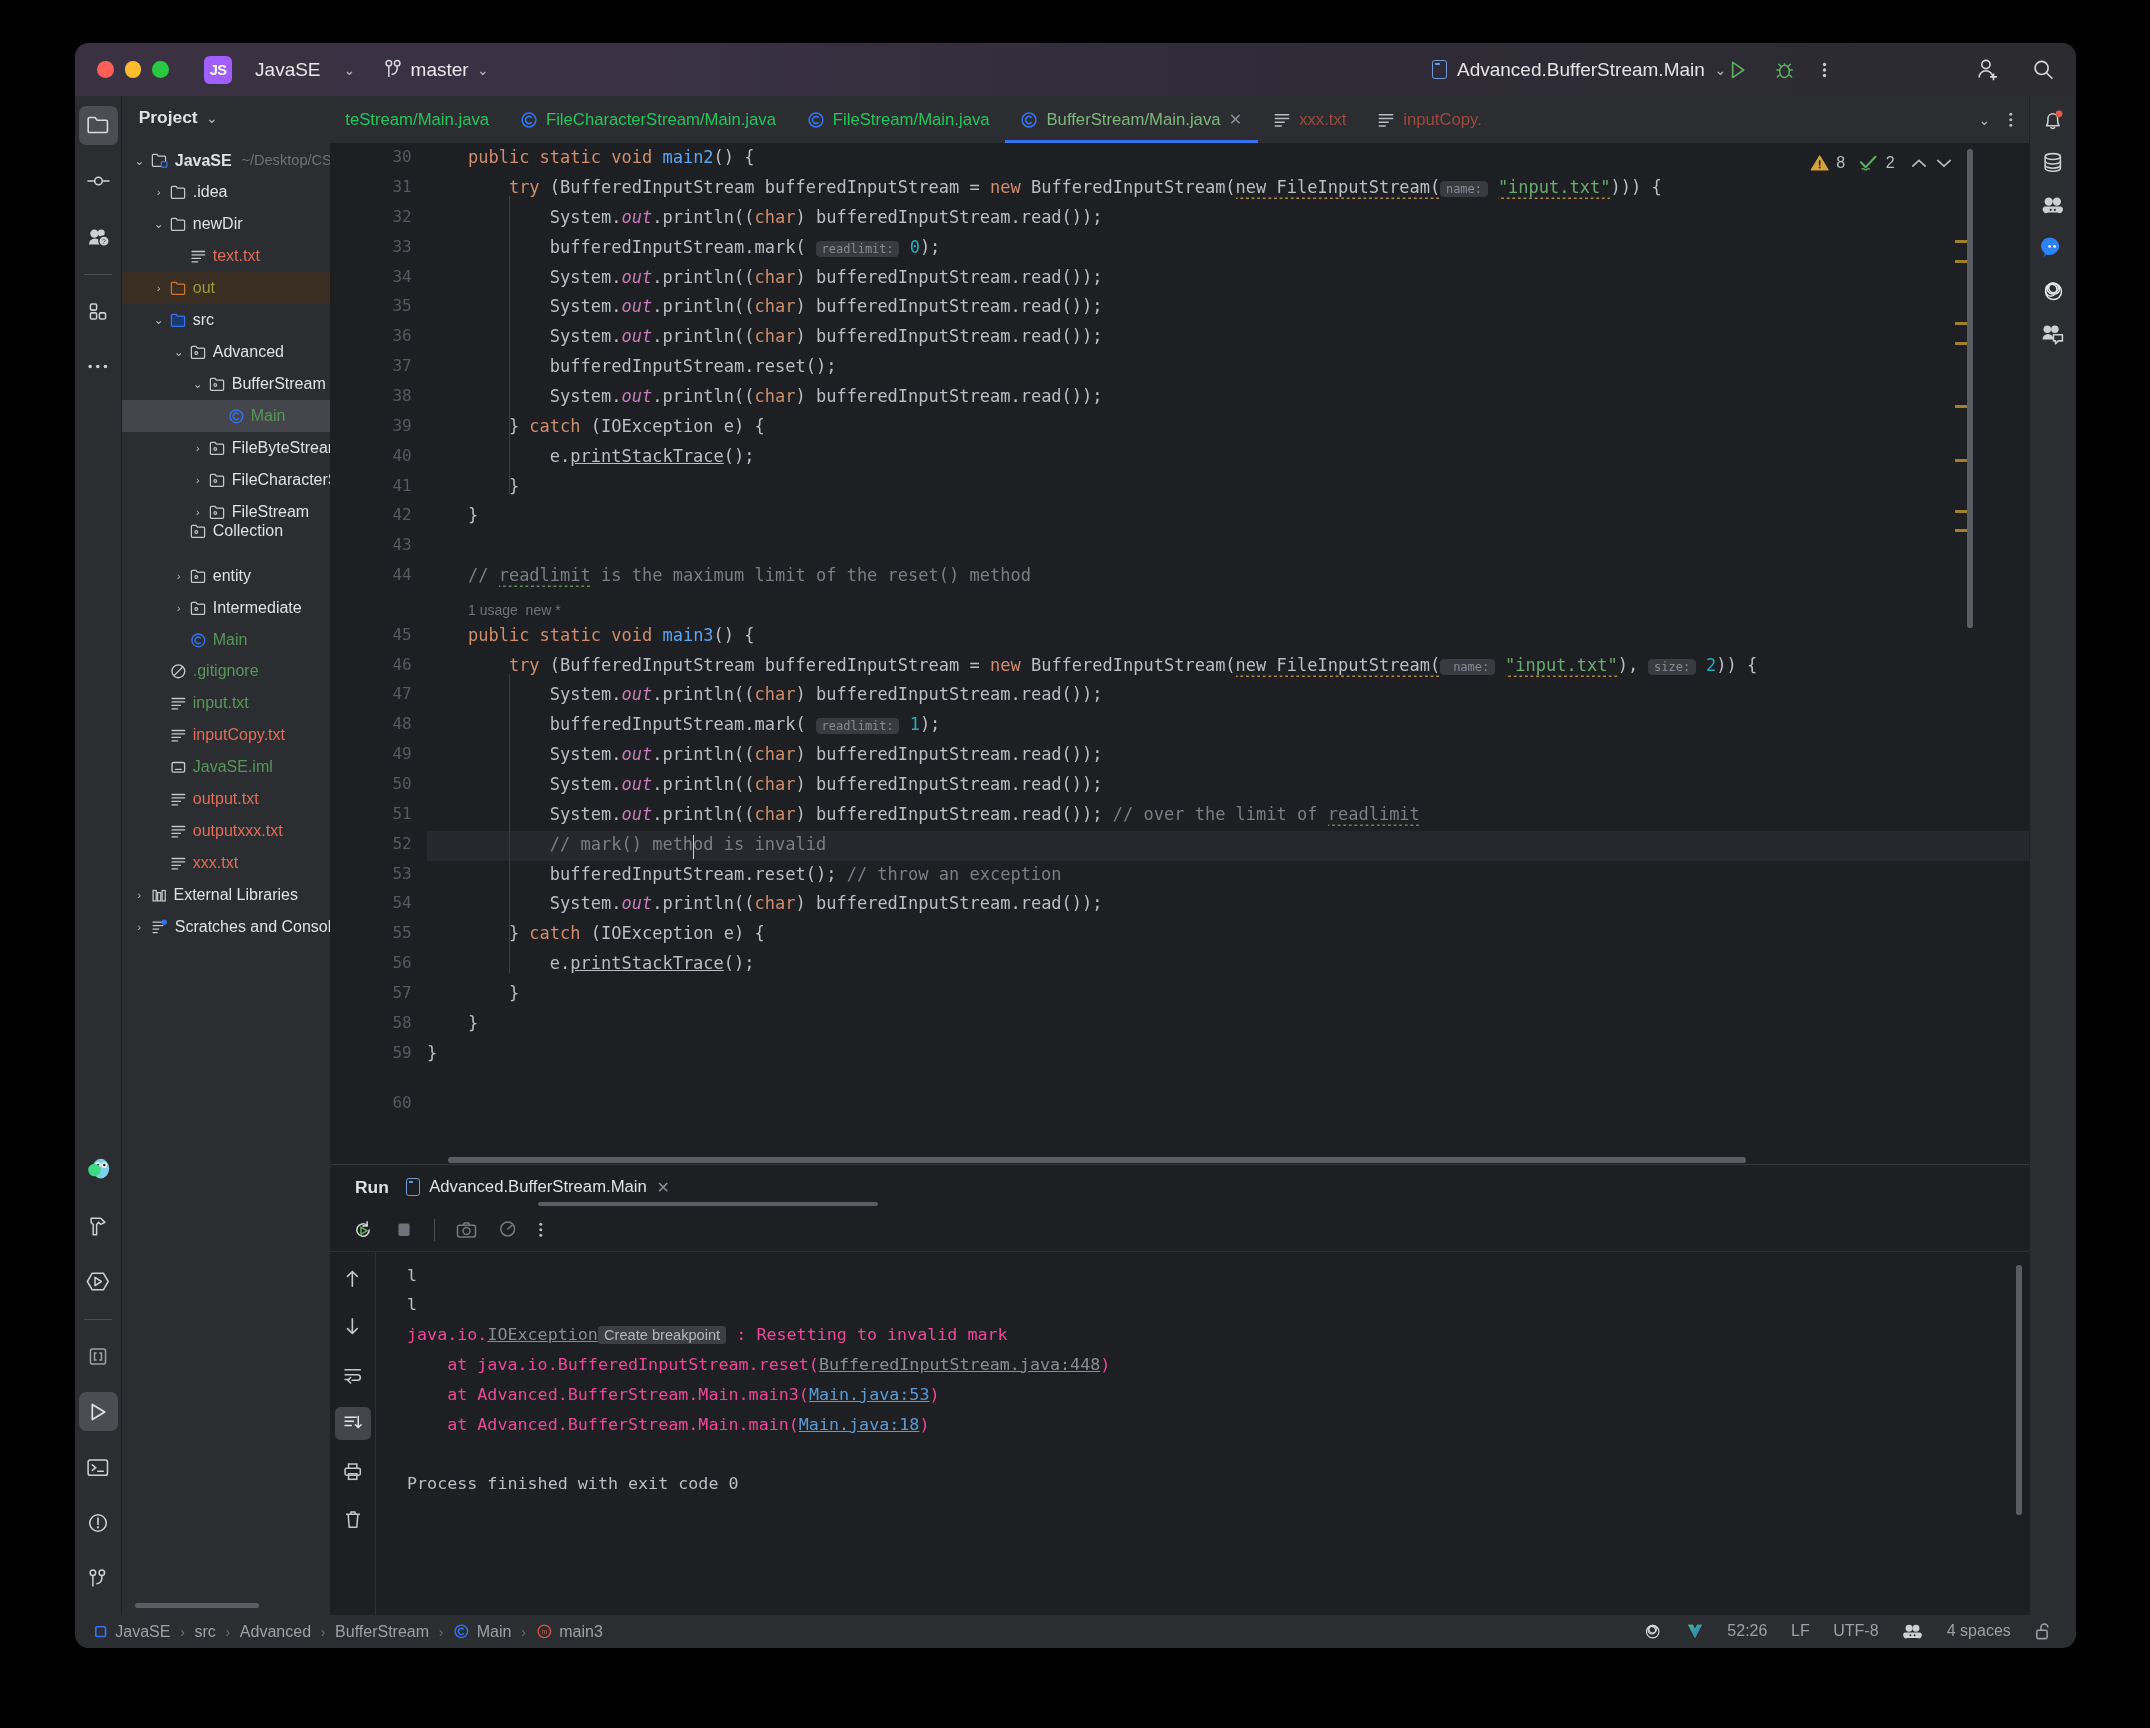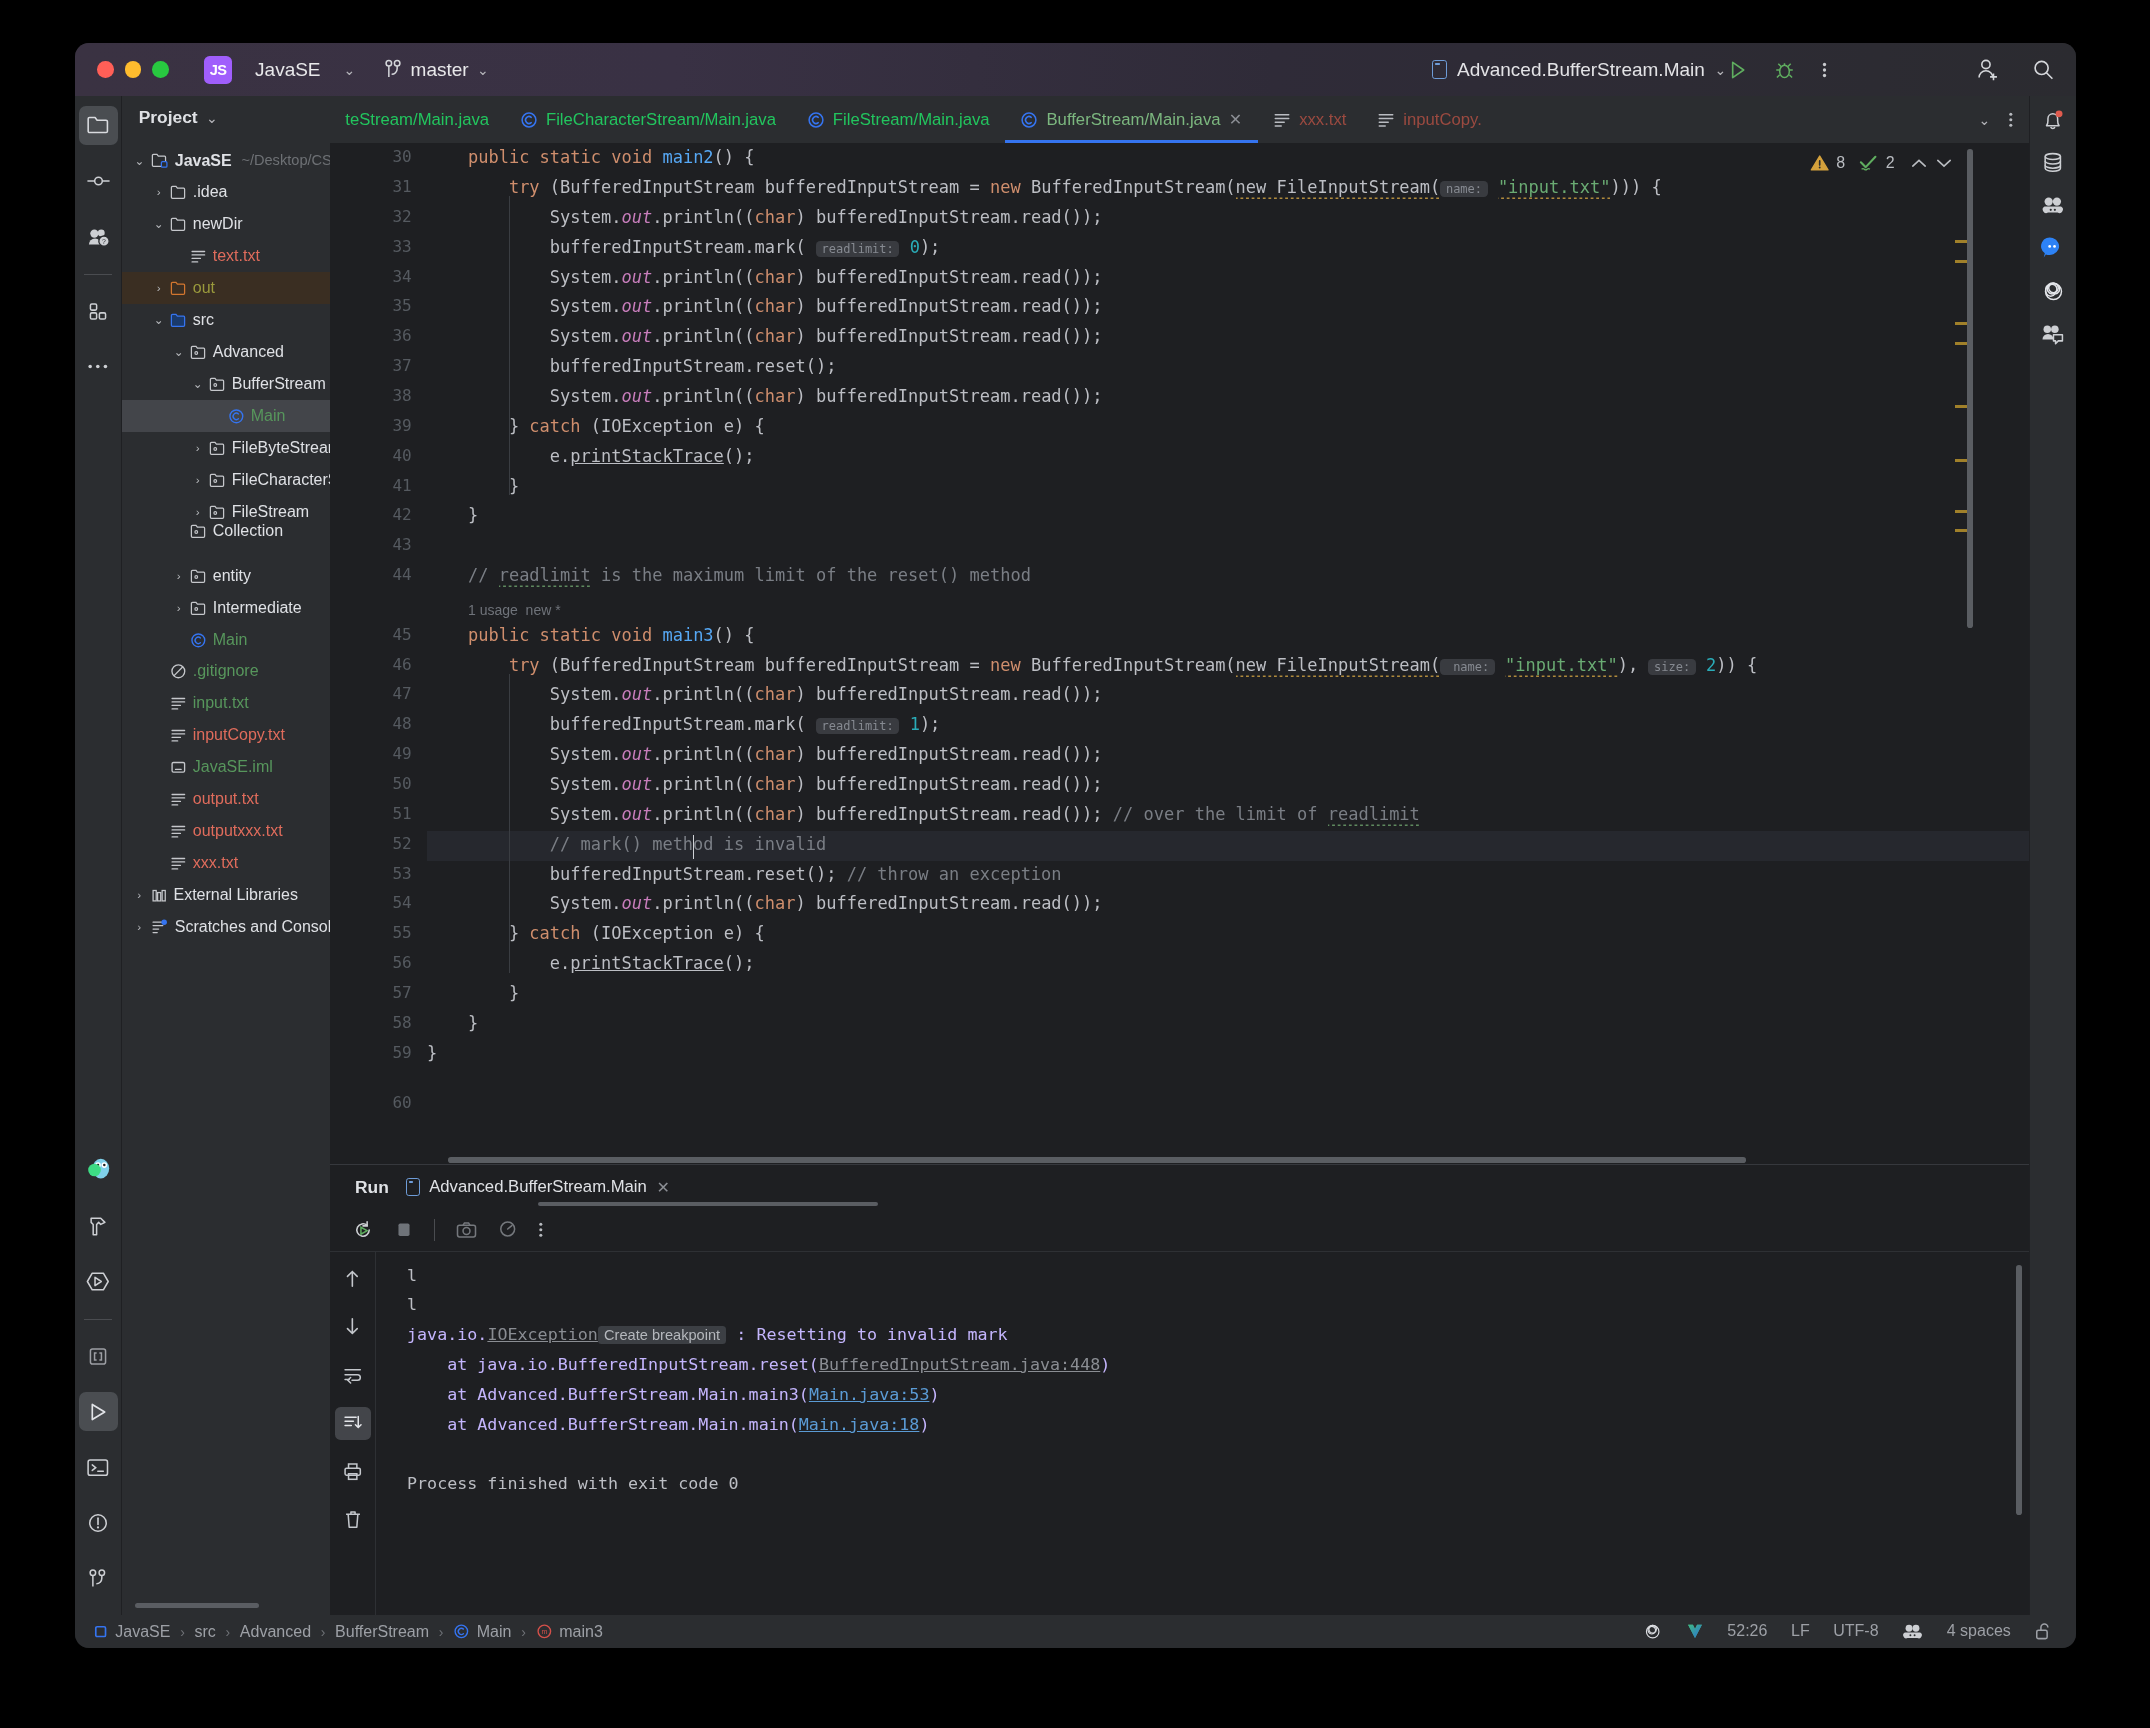--- a/index.html
+++ b/index.html
@@ -135,21 +135,21 @@
   .runtab-ico{ width:14px;height:18px;border:1.7px solid #6e9cd8;border-radius:2.8px; position:relative;}
   .runtab-ico:after{content:"";position:absolute;left:2.1px;top:2.1px;width:4.2px;height:2.1px;background:#6e9cd8;border-radius:0.7px;}
   .runhead-underline{ position:absolute; left:208px; bottom:2.8px; width:340px; height:4.2px; background:#5a5d62; border-radius:2.8px;}
   .runtools{ height:43px; display:flex; align-items:center; gap:21px; padding-left:22px; border-bottom:0.7px solid #2e3034;}
   .runbody{ flex:1; display:flex; min-height:0; }
   .runrail{ width:46px; border-right:0.7px solid #2e3034; display:flex; flex-direction:column; align-items:center; padding-top:9.7px; gap:15.3px;}
   .rr{ width:36px;height:33px;border-radius:5.6px;display:flex;align-items:center;justify-content:center;}
   .rr.active{ background:#43454a; }
   .console{ flex:1; position:relative; padding:12.5px 0 0 31px; font-family:"DejaVu Sans Mono", monospace; font-size:16.7px; overflow:hidden;}
   .cline{ position:absolute; left:31px; white-space:pre; color:#bcbec4; }
-  .err{ color:#c4b5fd; }
+  .err{ color:#ec4899; }
   .link{ color:#5b9bd5; text-decoration:underline; }
   .graylink{ color:#8a8d93; text-decoration:underline; }
   .bp{ background:#3c3f44; color:#b5b8bd; border-radius:3.5px; padding:0.7px 6.2px; font-size:14.6px; font-family:"Liberation Sans",sans-serif;}
   .console-vsb{ position:absolute; right:7px; top:12.5px; width:5.6px; height:250px; background:#5a5d62; border-radius:2.8px;}
 
   
   .rail-right{ width:47px; background:#2b2d30; border-left:0.7px solid #1f2023; display:flex; flex-direction:column; align-items:center; padding-top:12.5px; gap:19.4px;}
 
   
   .status{

